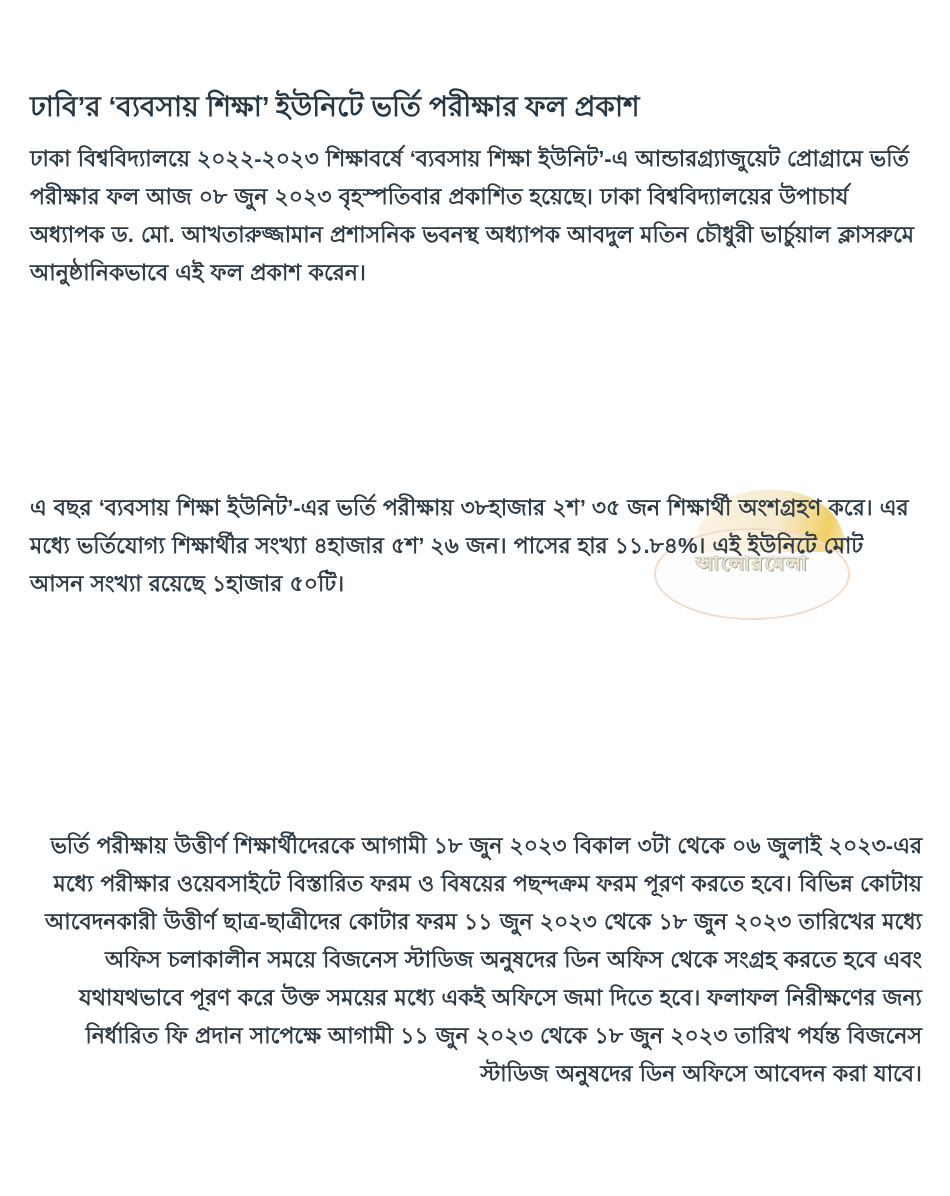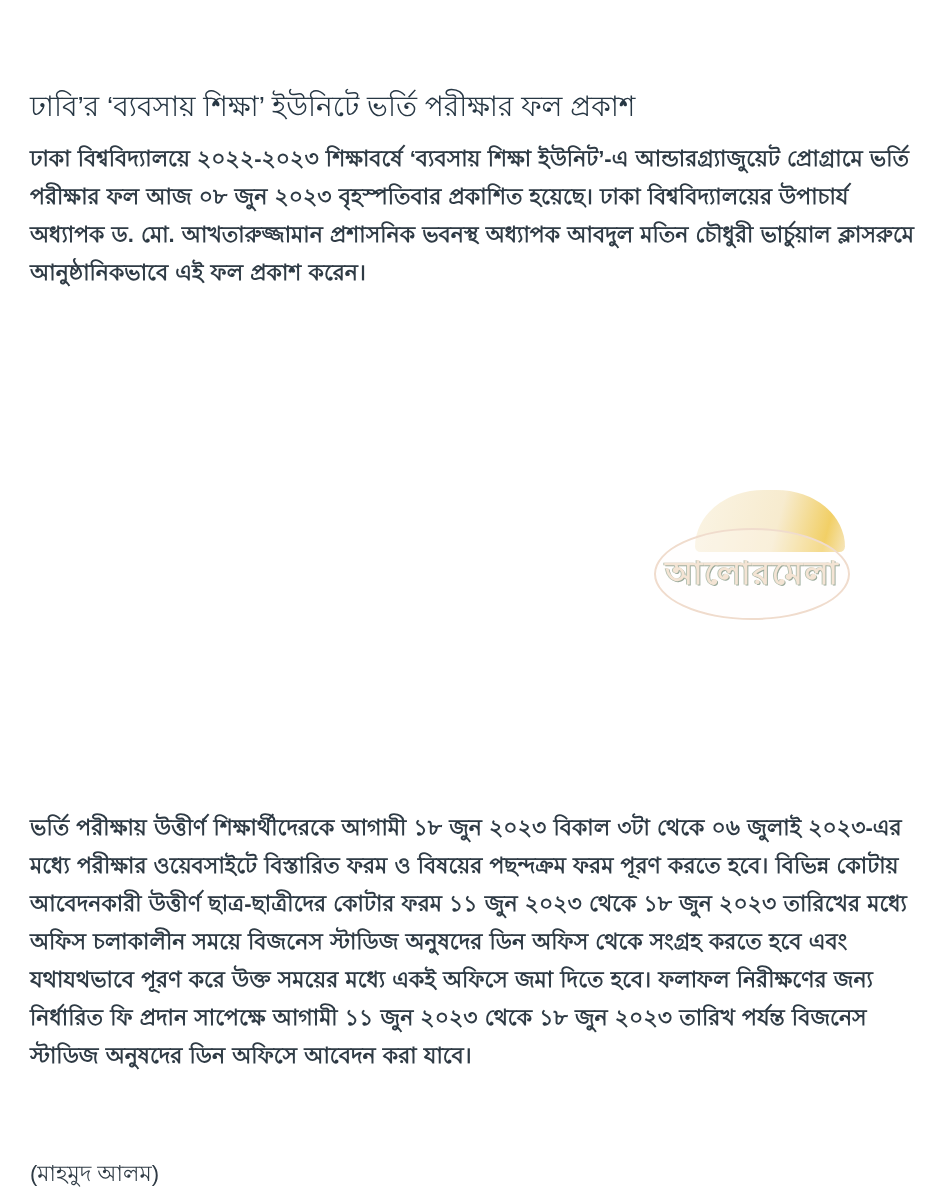--- a/index.html
+++ b/index.html
@@ -15,38 +15,38 @@
     overflow: hidden;
     font-family: "Liberation Sans", sans-serif;
   }
   .article-title {
     position: absolute;
     left: 30px;
     top: 68px;
     width: 890px;
     font-size: 28px;
     line-height: 40px;
-    font-weight: 400;
+    font-weight: 700;
     color: #273744;
   }
   .para {
     position: absolute;
     left: 30px;
     width: 892px;
     font-size: 22px;
     line-height: 38px;
     font-weight: 700;
     color: #2f3b45;
     word-spacing: 1px;
   }
   .p1 { top: 118px; }
   .p2 { top: 307px; }
   .p3 { top: 467px; }
   .p4 { top: 632px; }
-  .p5 { top: 787px; }
+  .p5 { top: 805px; text-align: right; }
   .p6 { top: 1045px; }
   .byline {
     position: absolute;
     left: 30px;
     top: 1155px;
     font-size: 22px;
     line-height: 38px;
     color: #2f3b45;
   }
   
@@ -78,21 +78,21 @@
     border: 2px solid #f0dccd;
     border-radius: 50%;
     background: rgba(255, 253, 250, 0.25);
   }
   .wm-text {
     position: absolute;
     left: 0;
     top: 60px;
     width: 100%;
     text-align: center;
-    font-size: 32px;
+    font-size: 20px;
     font-weight: 700;
     letter-spacing: 2px;
     color: #f4e4d4;
     text-shadow: 1px 1px 0 #9cab9c, -1px 0 0 #b9c4b4;
   }
   
   .article-title, .para, .byline { z-index: 1; }
 </style>
 </head>
 <body>
@@ -103,20 +103,20 @@
     <div class="wm-dome"></div>
     <div class="wm-ring"></div>
     <div class="wm-text">আলোরমেলা</div>
   </div>
 
   <h1 class="article-title">ঢাবি’র ‘ব্যবসায় শিক্ষা’ ইউনিটে ভর্তি পরীক্ষার ফল প্রকাশ</h1>
 
   <p class="para p1">ঢাকা বিশ্ববিদ্যালয়ে ২০২২-২০২৩ শিক্ষাবর্ষে ‘ব্যবসায় শিক্ষা ইউনিট’-এ আন্ডারগ্র্যাজুয়েট প্রোগ্রামে ভর্তি পরীক্ষার ফল আজ ০৮ জুন ২০২৩ বৃহস্পতিবার প্রকাশিত হয়েছে। ঢাকা বিশ্ববিদ্যালয়ের উপাচার্য অধ্যাপক ড. মো. আখতারুজ্জামান প্রশাসনিক ভবনস্থ অধ্যাপক আবদুল মতিন চৌধুরী ভার্চুয়াল ক্লাসরুমে আনুষ্ঠানিকভাবে এই ফল প্রকাশ করেন।</p>
 
 
+  <p class="para p3">এ বছর ‘ব্যবসায় শিক্ষা ইউনিট’-এর ভর্তি পরীক্ষায় ৩৮হাজার ২শ’ ৩৫ জন শিক্ষার্থী অংশগ্রহণ করে। এর মধ্যে ভর্তিযোগ্য শিক্ষার্থীর সংখ্যা ৪হাজার ৫শ’ ২৬ জন। পাসের হার ১১.৮৪%। এই ইউনিটে মোট আসন সংখ্যা রয়েছে ১হাজার ৫০টি।</p>
 
 
   <p class="para p5">ভর্তি পরীক্ষায় উত্তীর্ণ শিক্ষার্থীদেরকে আগামী ১৮ জুন ২০২৩ বিকাল ৩টা থেকে ০৬ জুলাই ২০২৩-এর মধ্যে পরীক্ষার ওয়েবসাইটে বিস্তারিত ফরম ও বিষয়ের পছন্দক্রম ফরম পূরণ করতে হবে। বিভিন্ন কোটায় আবেদনকারী উত্তীর্ণ ছাত্র-ছাত্রীদের কোটার ফরম ১১ জুন ২০২৩ থেকে ১৮ জুন ২০২৩ তারিখের মধ্যে অফিস চলাকালীন সময়ে বিজনেস স্টাডিজ অনুষদের ডিন অফিস থেকে সংগ্রহ করতে হবে এবং যথাযথভাবে পূরণ করে উক্ত সময়ের মধ্যে একই অফিসে জমা দিতে হবে। ফলাফল নিরীক্ষণের জন্য নির্ধারিত ফি প্রদান সাপেক্ষে আগামী ১১ জুন ২০২৩ থেকে ১৮ জুন ২০২৩ তারিখ পর্যন্ত বিজনেস স্টাডিজ অনুষদের ডিন অফিসে আবেদন করা যাবে।</p>
 
 
-  <div class="byline">(মাহমুদ আলম)</div>
 
 </div>
 
 </body></html>

